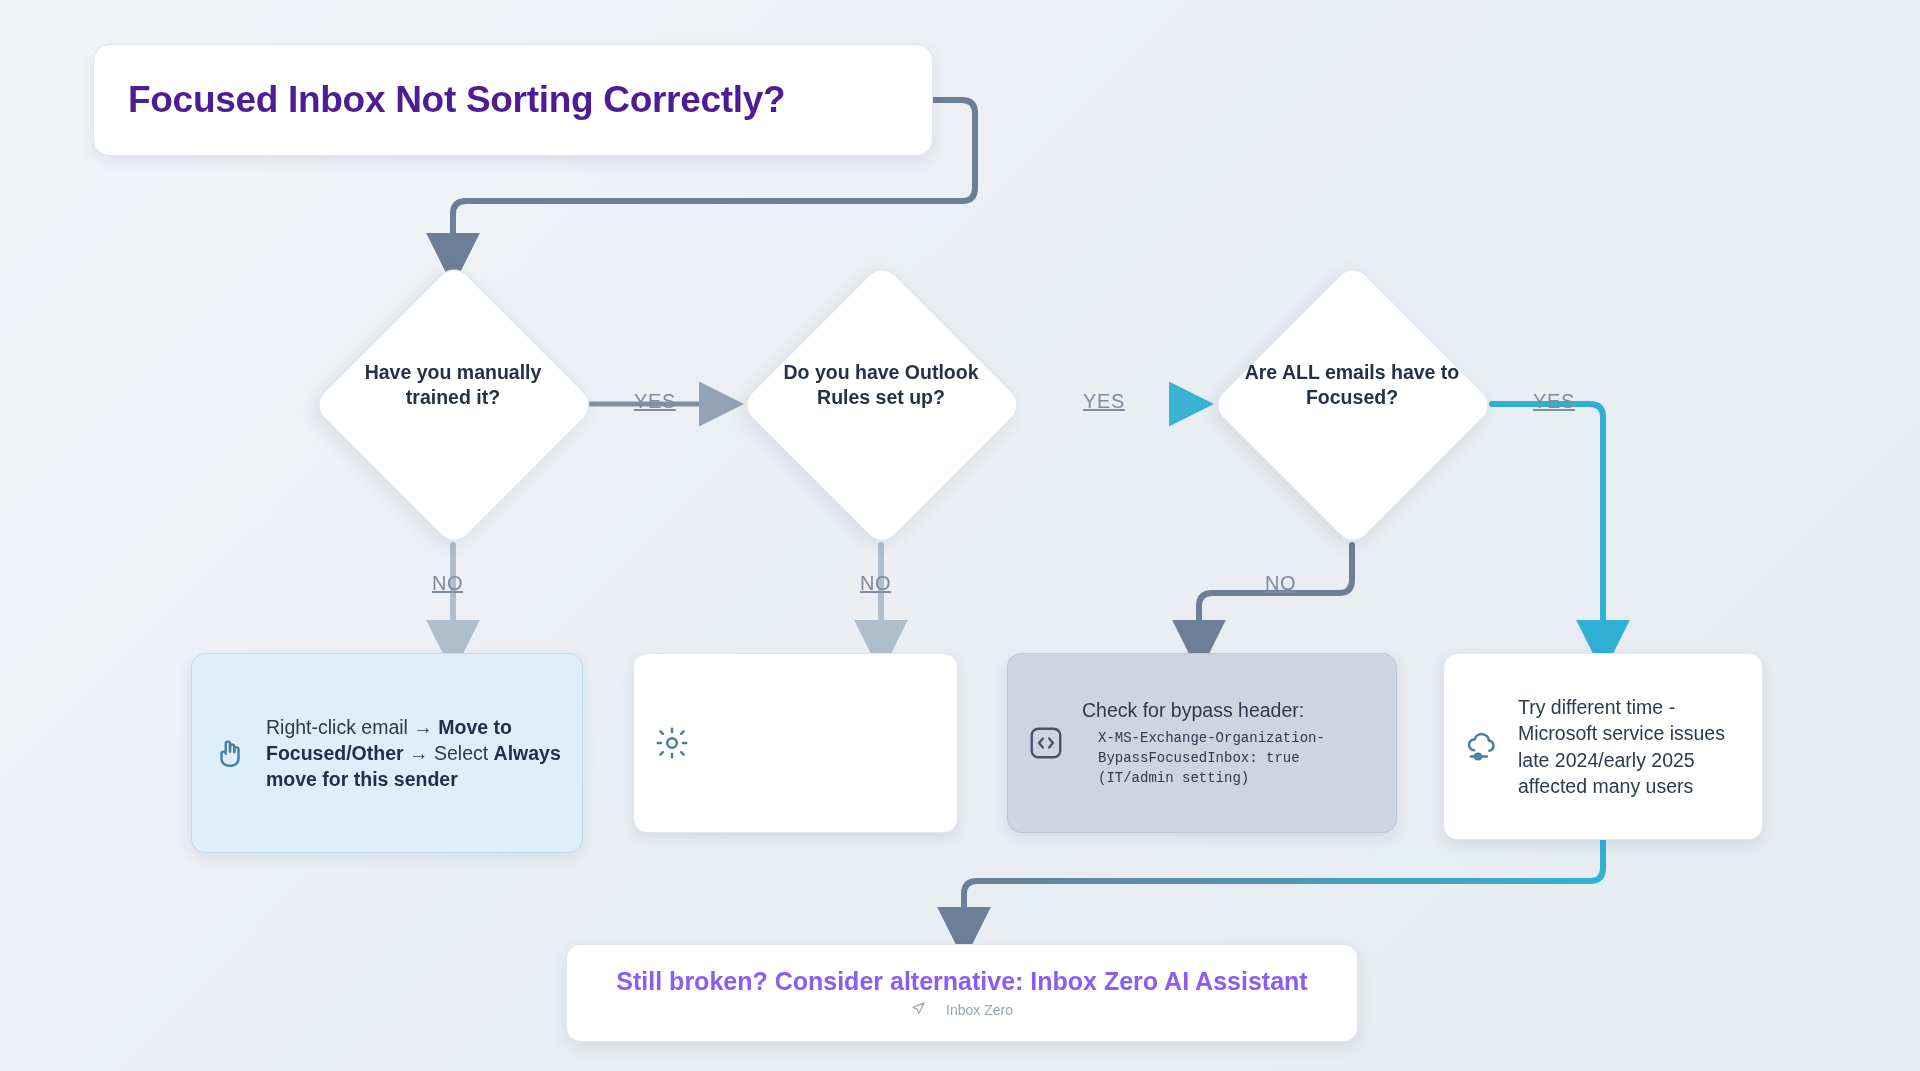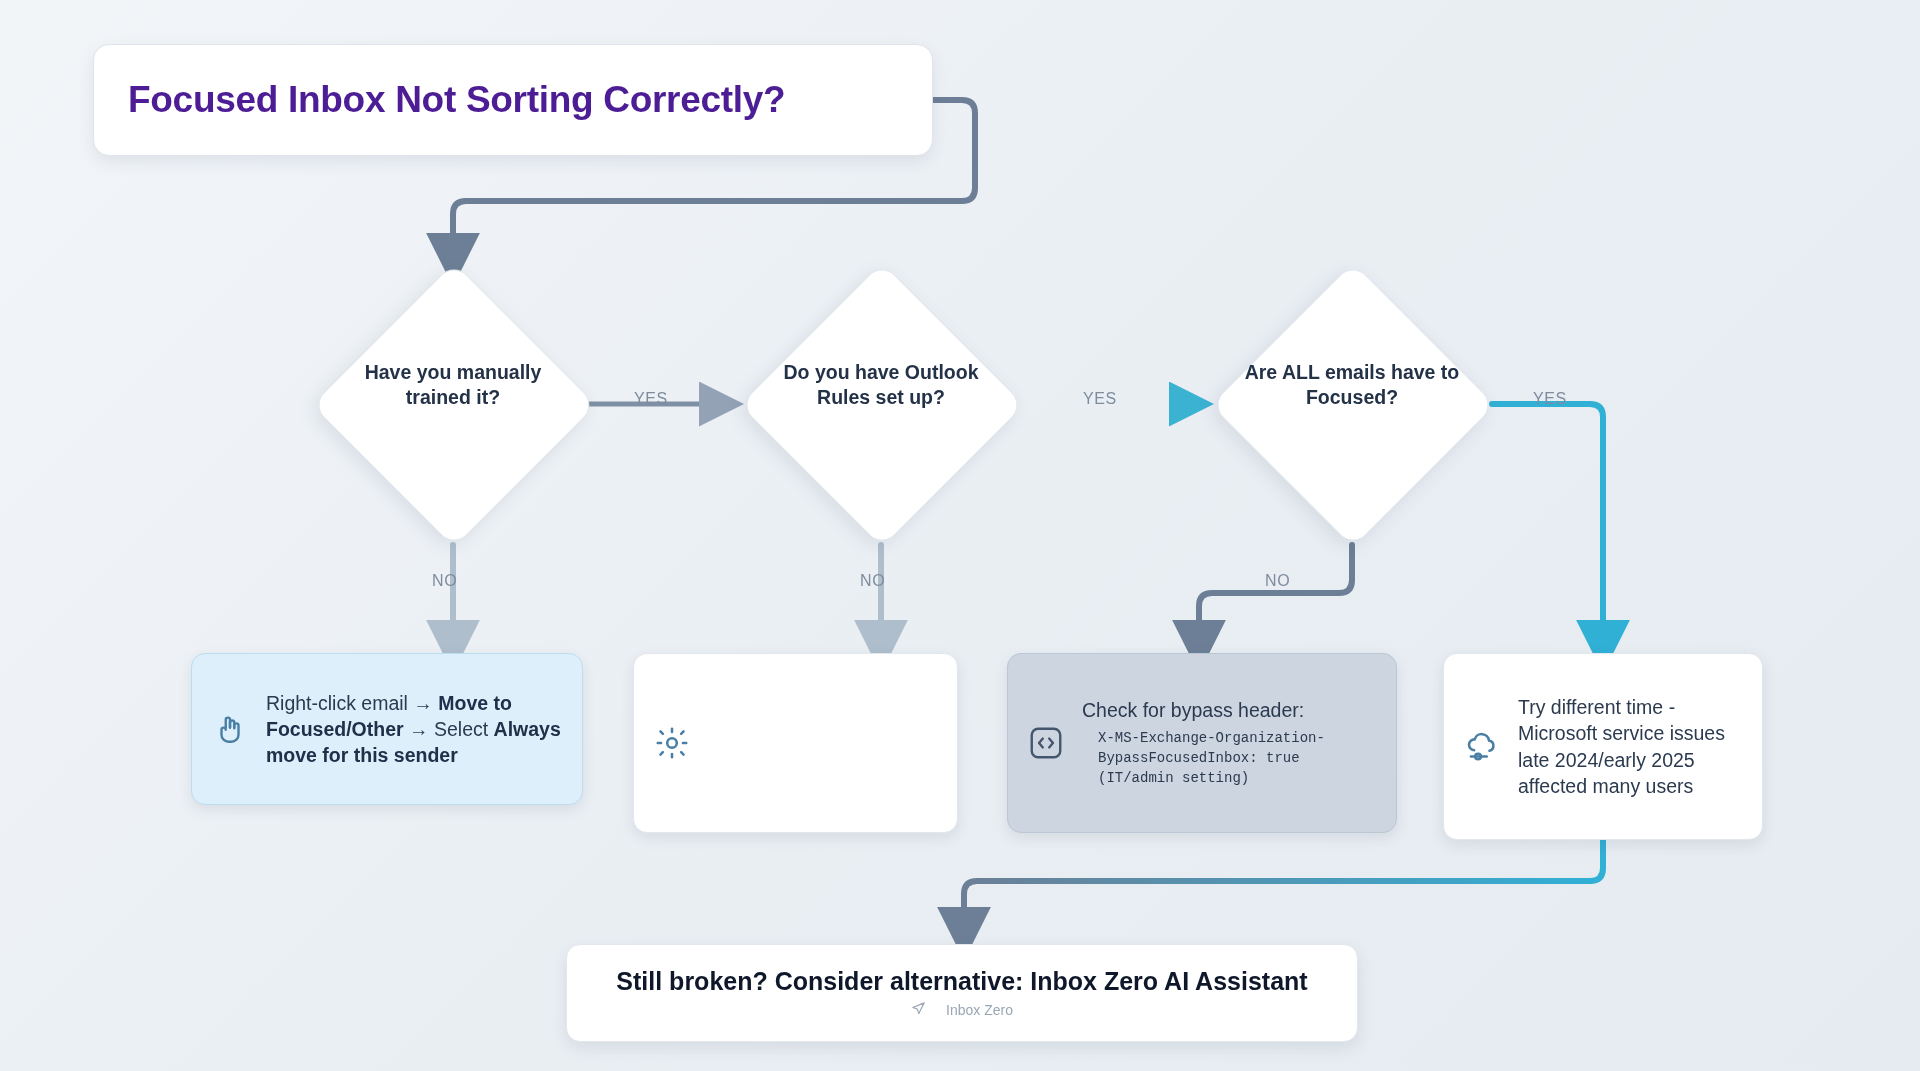--- a/index.html
+++ b/index.html
@@ -131,37 +131,38 @@
     box-shadow: 0 6px 16px rgba(40,60,90,0.10);
     display: flex;
     flex-direction: column;
     align-items: center;
     justify-content: center;
     gap: 5px;
   }
   .final-card .ftext {
     font-size: 25px;
     font-weight: bold;
-    color: #0f172a;
+    color: #8b5cf6;
   }
   .final-card .brand {
     display: flex;
     align-items: center;
     gap: 20px;
     font-size: 14px;
     color: #9aa6b4;
   }
 
   
   .elabel {
     position: absolute;
-    font-size: 16px;
+    font-size: 20px;
     color: #7e8c9e;
     font-weight: normal;
     letter-spacing: 0.6px;
+    text-decoration: underline;
   }
 </style>
 </head>
 <body>
 
 <div id="canvas">
 
   <svg class="edges" viewBox="0 0 1920 1071">
     <defs>
       <marker id="ah-slate" markerWidth="9" markerHeight="9" refX="4.2" refY="4.5" orient="auto">
@@ -220,21 +221,21 @@
   <div class="diamond-label" style="left:1232px; top:360px;">Are ALL emails have to Focused?</div>
 
   <div class="elabel" style="left:634px; top:390px;">YES</div>
   <div class="elabel" style="left:1083px; top:390px;">YES</div>
   <div class="elabel" style="left:1533px; top:390px;">YES</div>
 
   <div class="elabel" style="left:432px; top:572px;">NO</div>
   <div class="elabel" style="left:860px; top:572px;">NO</div>
   <div class="elabel" style="left:1265px; top:572px;">NO</div>
 
-  <div class="card blue" style="left:191px; top:653px; width:392px; height:152px;">
+  <div class="card blue" style="left:191px; top:653px; width:392px; height:200px;">
     <div class="ic">
       <svg width="34" height="34" viewBox="0 0 24 24" fill="none" stroke="#4a7fa5" stroke-width="1.7" stroke-linecap="round" stroke-linejoin="round">
         <path d="M9 11V5.5a1.5 1.5 0 0 1 3 0V11"></path>
         <path d="M12 11V7.5a1.5 1.5 0 0 1 3 0V11"></path>
         <path d="M15 11.5v-2a1.5 1.5 0 0 1 3 0V16a5 5 0 0 1-5 5h-2a5 5 0 0 1-5-5v-3.5a1.5 1.5 0 0 1 3 0"></path>
       </svg>
     </div>
     <div class="body">Right-click email → <b>Move to Focused/Other</b> → Select <b>Always move for this sender</b></div>
   </div>
 

